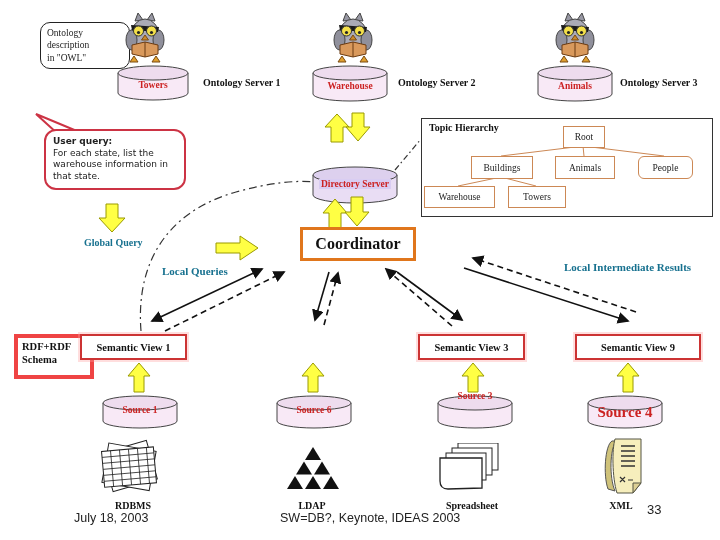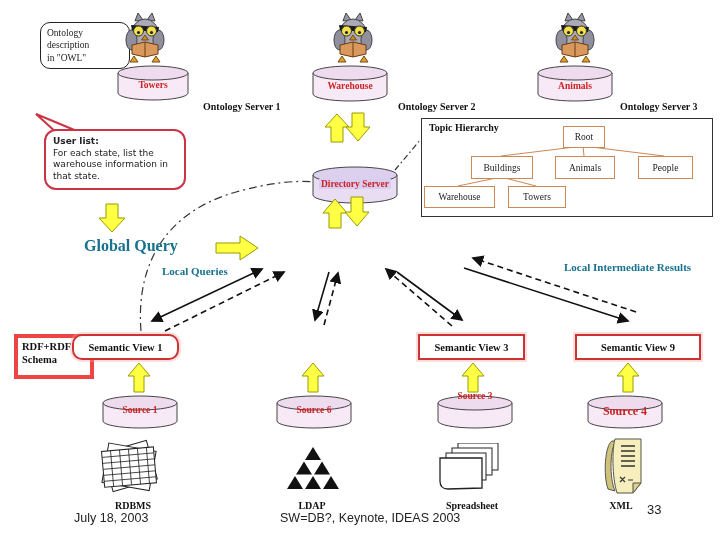--- a/index.html
+++ b/index.html
@@ -9,37 +9,37 @@
   .layer{position:absolute;left:0;top:0;z-index:1;}
   .hud{z-index:2;}
   .bubble{background:#fff;border:1px solid #222;border-radius:10px;
           font-family:"Liberation Serif",serif;font-size:9.5px;line-height:1.3;
           padding:4px 6px;white-space:pre-line;color:#222;}
   .uq{background:#fff;border:2px solid #cc3344;border-radius:12px;
       font-family:"DejaVu Sans",sans-serif;font-size:9px;line-height:1.3;
       padding:5px 7px;color:#222;}
   .uq-title{font-weight:bold;}
   .cyl-label{color:#cc2222;font-weight:bold;font-size:9.5px;text-align:center;}
-  .os-label{color:#111;font-weight:bold;font-size:10px;margin-top:24px;}
+  .os-label{color:#111;font-weight:bold;font-size:10px;}
   .th-box{border:1.2px solid #333;background:transparent;}
   .th-title{font-weight:bold;font-size:10px;color:#111;}
   .tnode{border:1px solid #cc8855;background:#fff;color:#222;font-size:9.5px;
          display:flex;align-items:center;justify-content:center;}
   .teal{color:#17718f;font-weight:bold;font-size:11px;}
   .coord{border:3px solid #e0761c;background:#fff;display:flex;align-items:center;
          justify-content:center;font-weight:bold;font-size:16px;color:#111;}
   .viewbox{border:2px solid #cc3333;background:#fff;display:flex;align-items:center;
            justify-content:center;font-weight:bold;font-size:10.5px;color:#111;
            box-shadow:0 0 0 2px rgba(255,160,160,.35);}
   .rdfbox{border:4px solid #ef4444;background:#fff;font-weight:bold;font-size:10.5px;
           color:#111;padding:2px 4px;white-space:pre-line;line-height:1.25;}
   .dslabel{background:#d9cdf2;padding:0 2px;}
   .type-label{font-weight:bold;font-size:10px;color:#111;text-align:center;}
   .footer{font-family:"Liberation Sans",sans-serif;font-size:12.5px;color:#222;}
-  .src4{font-size:12px;}
+  .src4{font-size:15px;}
 </style>
 </head>
 <body>
 
 <div class="slide">
 
   <svg class="layer" width="720" height="540" viewBox="0 0 720 540">
     <defs>
       <marker id="arr" viewBox="0 0 10 10" refX="8.5" refY="5" markerWidth="7.5" markerHeight="7.5" orient="auto-start-reverse">
         <path d="M0,0 L10,5 L0,10 z" fill="#111"></path>
@@ -190,41 +190,42 @@
   <div class="abs hud cyl-label" style="left:313px;top:81px;width:74px;">Warehouse</div>
   <div class="abs hud os-label" style="left:398px;top:77px;">Ontology Server 2</div>
   <div class="abs hud cyl-label" style="left:538px;top:81px;width:74px;">Animals</div>
   <div class="abs hud os-label" style="left:620px;top:77px;">Ontology Server 3</div>
 
   <div class="abs hud th-box" style="left:421px;top:118px;width:290px;height:97px;"></div>
   <div class="abs hud th-title" style="left:429px;top:122px;">Topic Hierarchy</div>
   <div class="abs hud tnode" style="left:563px;top:126px;width:40px;height:20px;">Root</div>
   <div class="abs hud tnode" style="left:471px;top:156px;width:60px;height:21px;">Buildings</div>
   <div class="abs hud tnode" style="left:555px;top:156px;width:58px;height:21px;">Animals</div>
-  <div class="abs hud tnode" style="left:638px;top:156px;width:53px;height:21px;">People</div>
+  <div class="abs hud tnode" style="left:638px;top:156px;width:53px;height:21px;border-radius:6px;">People</div>
   <div class="abs hud tnode" style="left:424px;top:186px;width:69px;height:20px;">Warehouse</div>
   <div class="abs hud tnode" style="left:508px;top:186px;width:56px;height:20px;">Towers</div>
 
   <div class="abs hud uq" style="left:44px;top:129px;width:124px;">
-    <div class="uq-title">User list:</div>
+    <div class="uq-title">User query:</div>
     <div>For each state, list the warehouse information in that state.</div>
   </div>
 
   <div class="abs hud cyl-label" style="left:313px;top:179px;width:84px;">
     <span class="dslabel">Directory Server</span>
   </div>
 
-  <div class="abs hud teal" style="left:84px;top:237px;font-size:16px;">Global Query</div>
+  <div class="abs hud teal" style="left:84px;top:237px;font-size:10px;">Global Query</div>
   <div class="abs hud teal" style="left:162px;top:265px;">Local Queries</div>
   <div class="abs hud teal" style="left:564px;top:261px;">Local Intermediate Results</div>
 
+  <div class="abs hud coord" style="left:300px;top:227px;width:110px;height:28px;">Coordinator</div>
 
   <div class="abs hud rdfbox" style="left:14px;top:334px;width:64px;height:33px;">RDF+RDF
 Schema</div>
-  <div class="abs hud viewbox" style="left:72px;top:334px;width:103px;height:22px;border-radius:10px;">Semantic View 1</div>
+  <div class="abs hud viewbox" style="left:80px;top:334px;width:103px;height:22px;">Semantic View 1</div>
   <div class="abs hud viewbox" style="left:418px;top:334px;width:103px;height:22px;">Semantic View 3</div>
   <div class="abs hud viewbox" style="left:575px;top:334px;width:122px;height:22px;">Semantic View 9</div>
 
   <div class="abs hud cyl-label" style="left:103px;top:405px;width:74px;">Source 1</div>
   <div class="abs hud cyl-label" style="left:277px;top:405px;width:74px;">Source 6</div>
   <div class="abs hud cyl-label" style="left:438px;top:391px;width:74px;">Source 3</div>
   <div class="abs hud cyl-label src4" style="left:588px;top:404px;width:74px;">Source 4</div>
 
   <div class="abs hud" style="left:95px;top:438px;">
     <svg width="70" height="58" viewBox="0 0 70 58">

